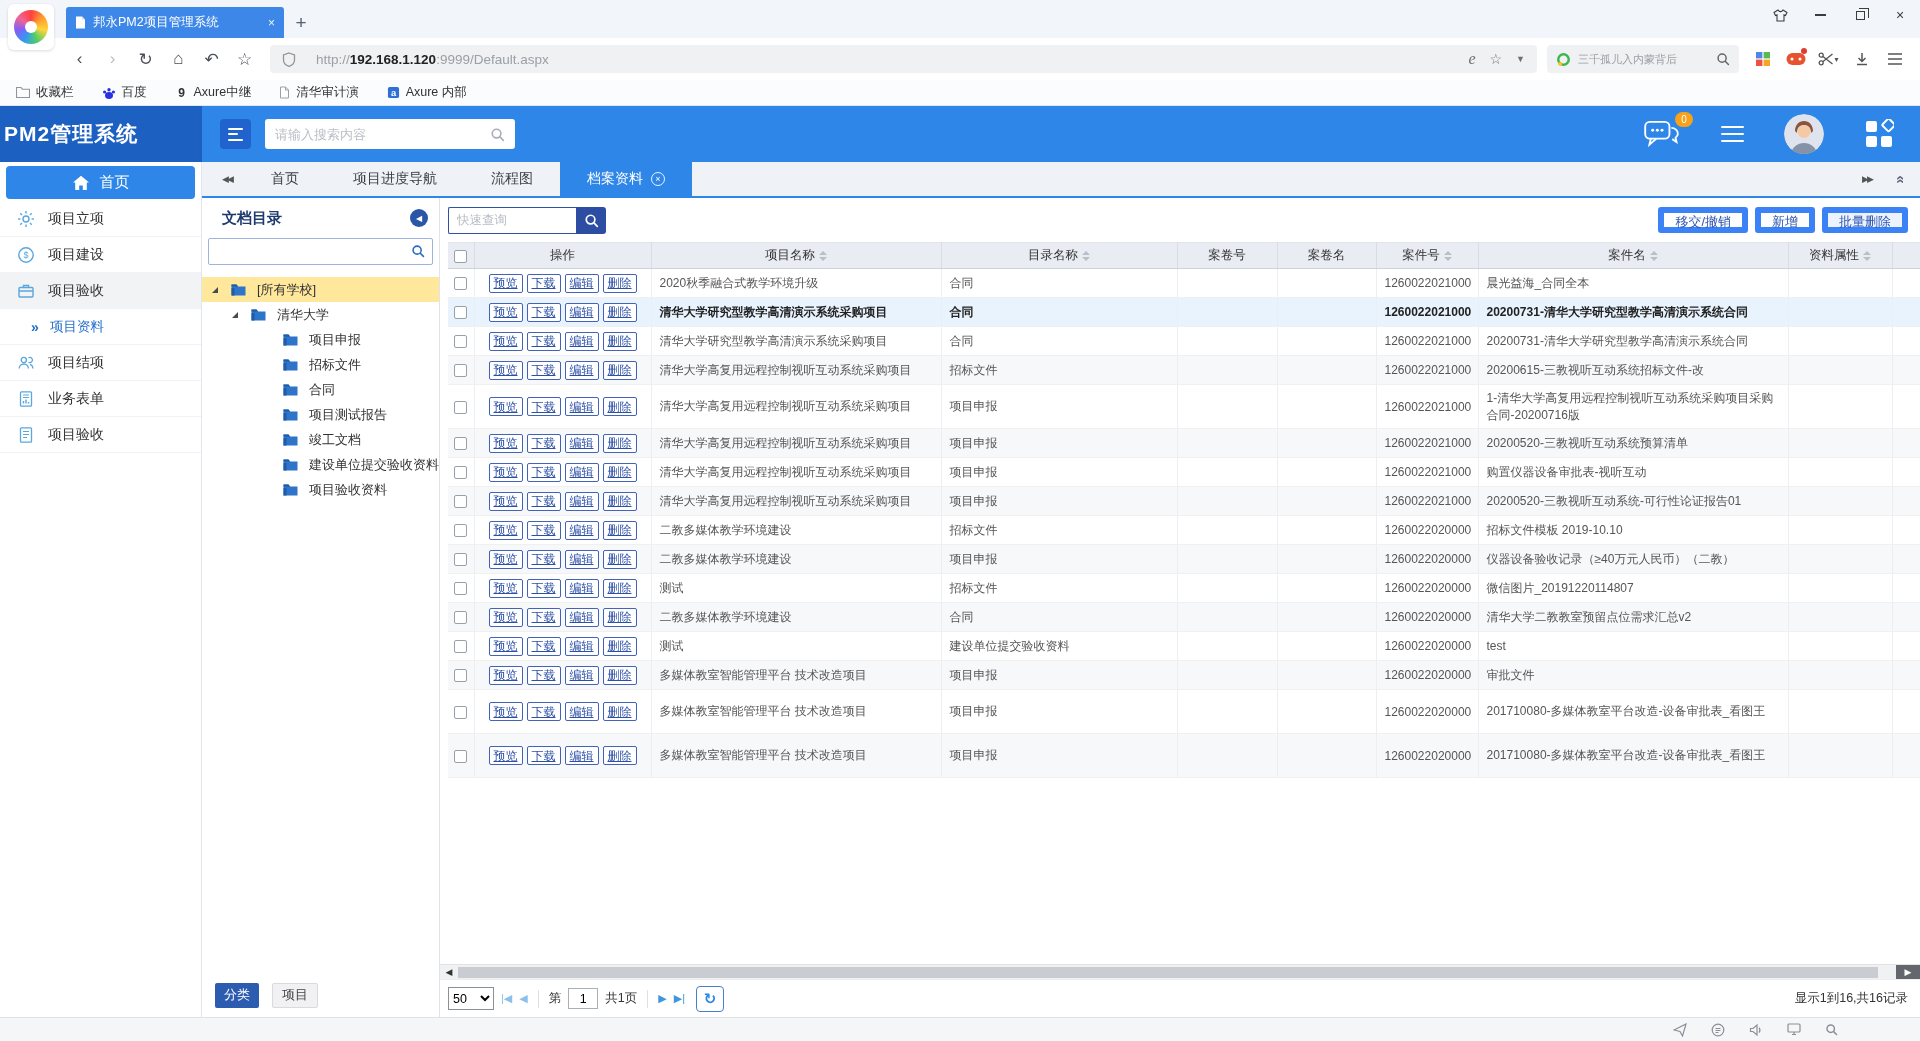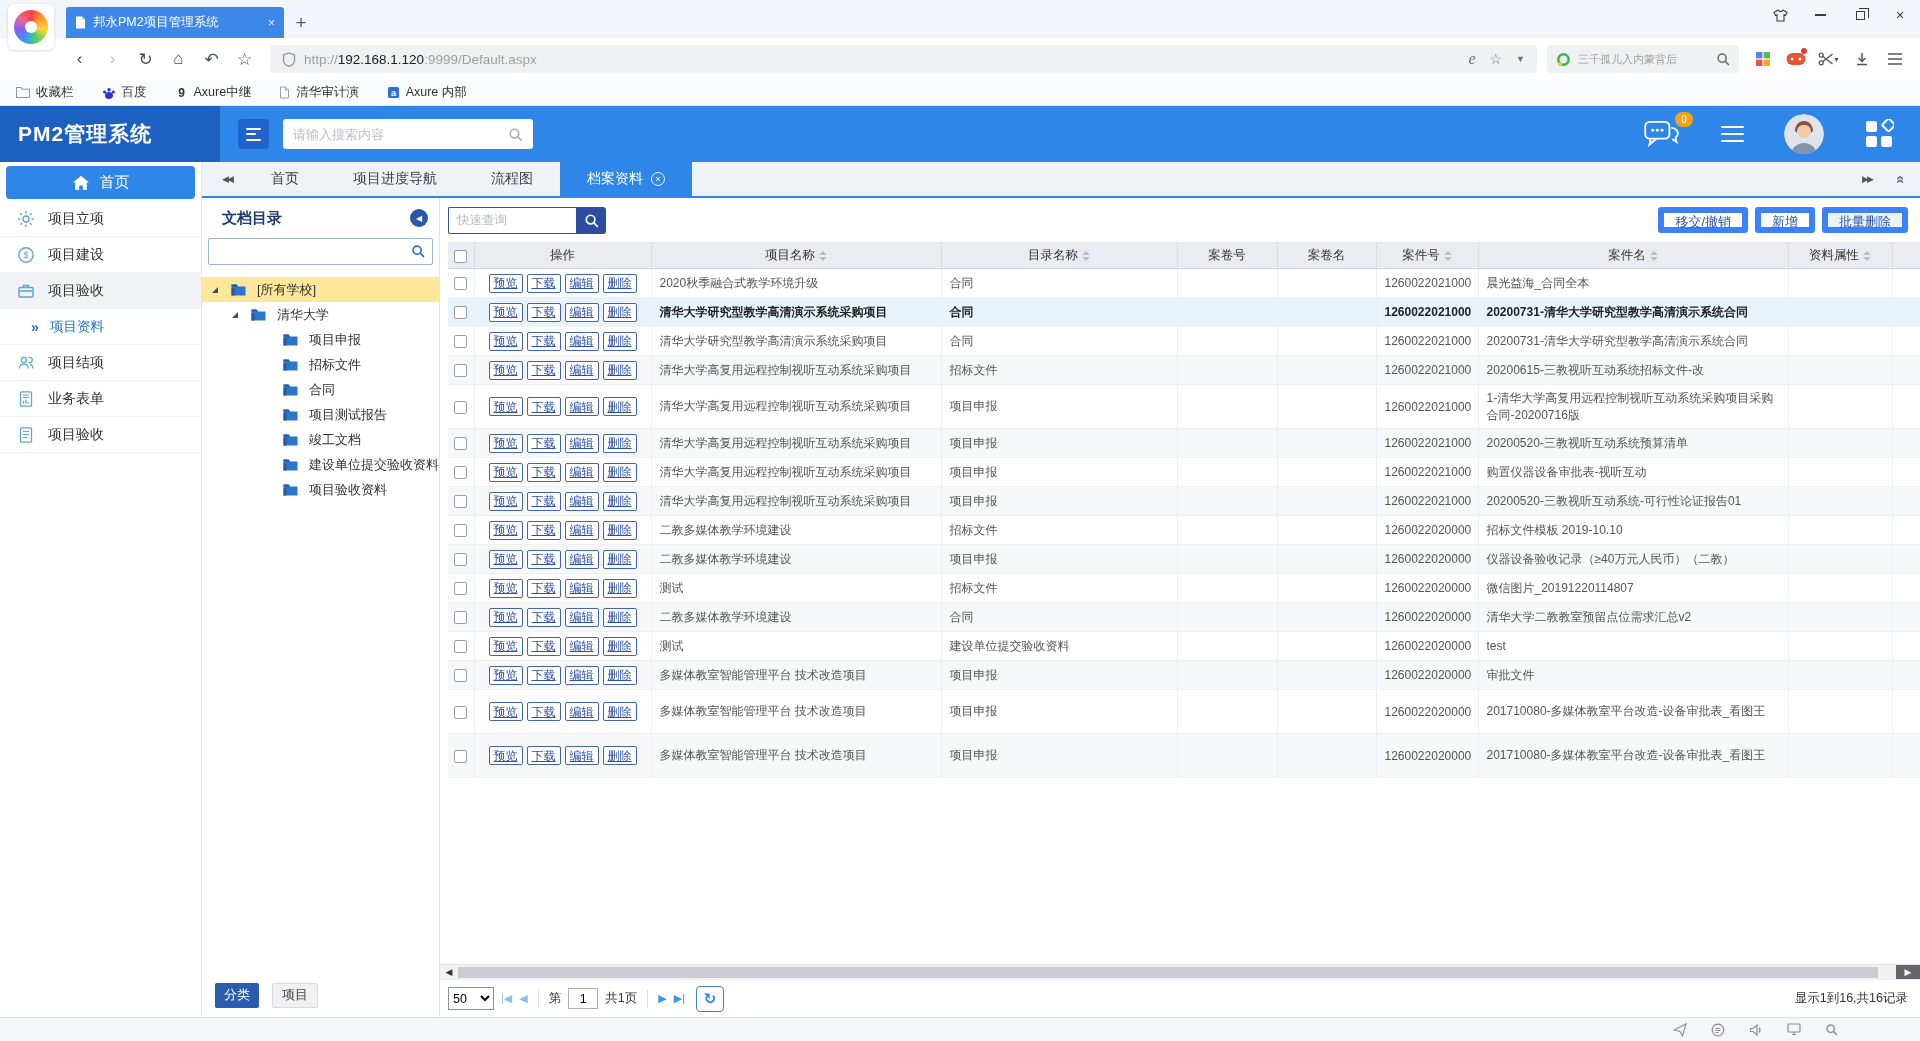--- a/index.html
+++ b/index.html
@@ -22,39 +22,39 @@
 .btab-close{font-size:12px;opacity:.9}
 .newtab{width:34px;height:31px;font-size:19px;color:#55606e;display:flex;align-items:center;justify-content:center}
 .winctl{margin-left:auto;display:flex;align-items:center;height:100%;padding-bottom:8px}
 .winctl>span{width:40px;display:flex;justify-content:center;align-items:center;color:#3c3c3c;font-size:14px;height:24px}
 .minbar{width:11px;height:2px;background:#3c3c3c}
 .restore-box{width:9px;height:9px;border:1.5px solid #3c3c3c;position:relative}
 .restore-box::before{content:"";position:absolute;top:-4px;left:2px;width:9px;height:9px;border:1.5px solid #3c3c3c;border-bottom:none;border-left:none}
 .toolbar{height:42px;background:#fff;display:flex;align-items:center;gap:2px;padding:0 10px 0 64px}
 .nav{width:31px;height:30px;display:flex;align-items:center;justify-content:center;color:#4a4f57;font-size:17px}
 .nav.dis{color:#b9bdc3}
-.urlbar{flex:1;height:28px;background:#f0f1f3;border-radius:4px;display:flex;align-items:center;padding:0 12px;gap:8px;margin:0 8px}
+.urlbar{flex:1;height:28px;background:#f0f1f3;border-radius:4px;display:flex;align-items:center;padding:0 12px;gap:20px;margin:0 8px}
 .url-text{font-size:13.5px;display:flex;white-space:nowrap}
 .u-scheme,.u-rest{color:#9aa0a6}
-.u-host{color:#202124;font-weight:normal}
+.u-host{color:#202124;font-weight:bold}
 .url-icons{margin-left:auto;display:flex;align-items:center;gap:14px;color:#6a7077}
 .ie-e{font-family:"Liberation Serif","DejaVu Serif",serif;font-style:italic;font-size:16px;color:#6a7077}
 .u-star{font-size:14px}
 .u-caret{font-size:9px}
 .bsearch{width:192px;height:28px;background:#f0f1f3;border-radius:4px;display:flex;align-items:center;gap:7px;padding:0 9px;margin-right:6px}
 .bsearch-text{flex:1;font-size:11px;color:#9aa0a6;white-space:nowrap;overflow:hidden}
 .tool-ic{width:31px;height:30px;display:flex;align-items:center;justify-content:center;position:relative}
 .gp-dot{position:absolute;top:4px;right:4px;width:6px;height:6px;border-radius:50%;background:#e23b2e}
 .sc-caret{font-size:8px;color:#555;margin-left:0}
 .bookmarks{height:26px;background:#fbfcfd;border-bottom:1px solid #e3e6ea;display:flex;align-items:center;gap:28px;padding:0 16px;font-size:12.5px;color:#333}
 .bmk{display:flex;align-items:center;gap:6px}
 
 
 .appheader{height:56px;background:#2e86e8;display:flex;align-items:center}
-.brand{width:220px;height:100%;background:#1c60c2;color:#fff;font-size:21px;font-weight:bold;display:flex;align-items:center;padding-left:18px;letter-spacing:1px;flex-shrink:0}
+.brand{width:202px;height:100%;background:#1c60c2;color:#fff;font-size:21px;font-weight:bold;display:flex;align-items:center;padding-left:4px;letter-spacing:1px;flex-shrink:0}
 .toggle{width:31px;height:30px;background:#2063cf;border-radius:4px;margin-left:18px;display:flex;flex-direction:column;justify-content:center;gap:3.5px;padding-left:8px;flex-shrink:0}
 .toggle i{width:15px;height:2px;background:#fff;border-radius:1px}
 .toggle i:nth-child(2){width:10px}
 .hsearch{width:250px;height:30px;background:#fff;border-radius:3px;margin-left:14px;display:flex;align-items:center;padding:0 10px;gap:6px}
 .hsearch input{flex:1;border:none;outline:none;font-size:13px;color:#333;min-width:0}
 .hsearch input::placeholder{color:#b9bec6}
 .hicons{margin-left:auto;display:flex;align-items:center;gap:40px;padding-right:26px}
 .chat{position:relative}
 .badge{position:absolute;top:-8px;right:-12px;min-width:18px;height:15px;background:#f7a21a;border-radius:8px;color:#fff;font-size:10px;display:flex;align-items:center;justify-content:center;padding:0 4px}
 .hmenu{display:flex;flex-direction:column;gap:4.5px}

